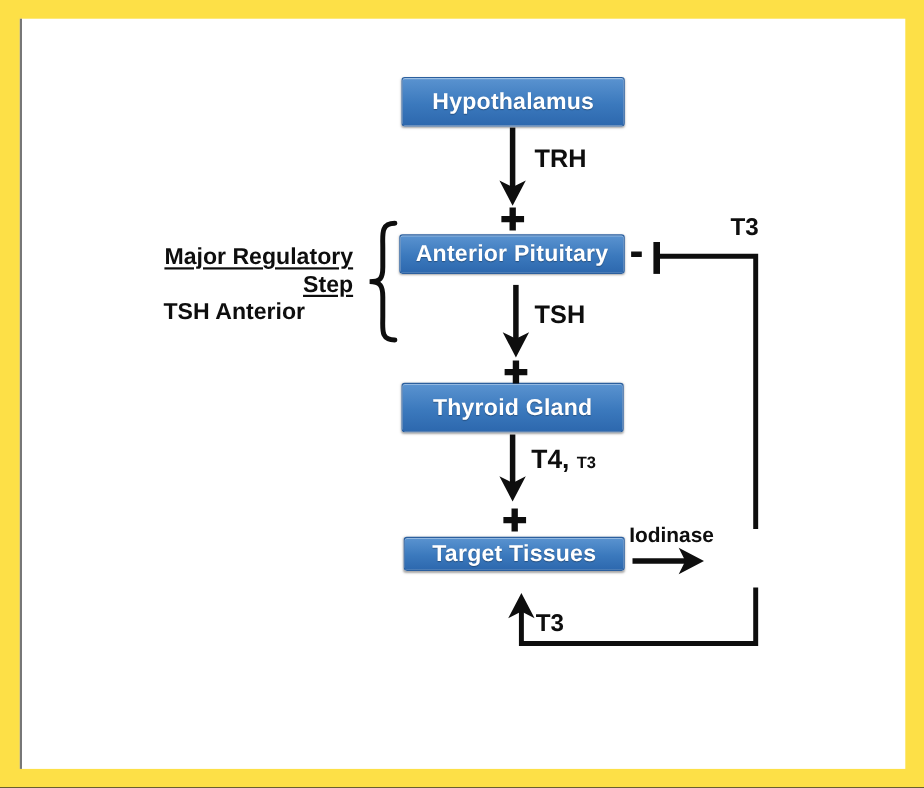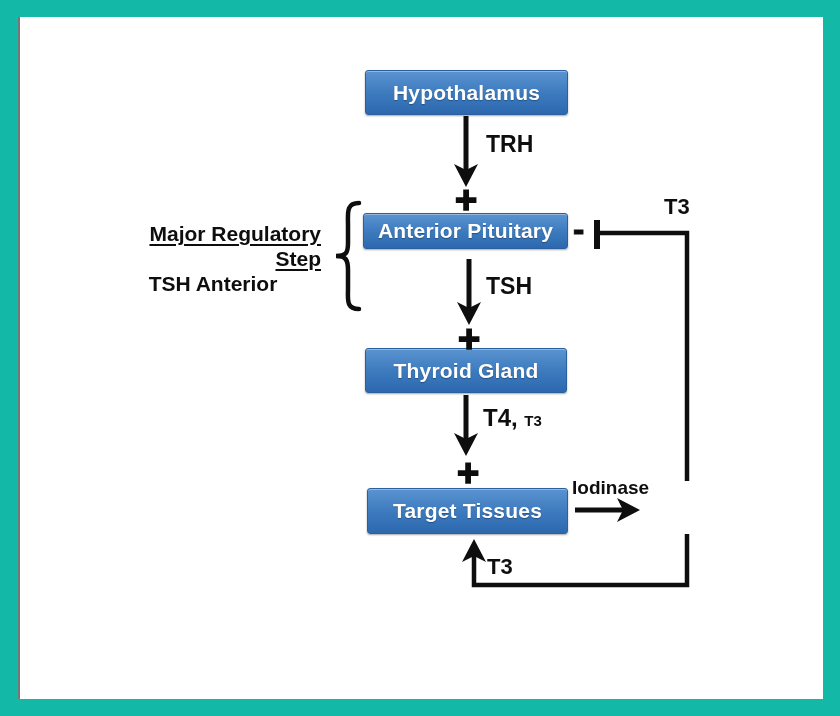--- a/index.html
+++ b/index.html
@@ -1,37 +1,37 @@
 <!DOCTYPE html>
 <html><head>
 <meta charset="utf-8">
 <style>
   html,body{margin:0;padding:0;background:#000;}
   .stage{
-    position:relative;width:840px;height:716px;background:#14b8a6;overflow:hidden;
+    position:relative;width:840px;height:716px;background:#fde047;overflow:hidden;
     font-family:"Liberation Sans",sans-serif;
   }
   .canvas{
     position:absolute;left:18px;top:17px;width:805px;height:682px;background:#fff;
     border-left:2px solid #777;box-sizing:border-box;
   }
   svg.overlay{position:absolute;left:0;top:0;width:840px;height:716px;pointer-events:none;}
   .node{
     position:absolute;display:flex;align-items:center;justify-content:center;
     color:#fff;font-weight:bold;font-size:21px;letter-spacing:0.2px;
     background:linear-gradient(180deg,#5a93d0 0%,#3b79bd 55%,#2d68ae 100%);
     border:1px solid #2b5f9e;border-radius:3px;
     box-shadow:0 1px 2px rgba(0,0,0,0.35), inset 0 1px 0 rgba(255,255,255,0.35);
     text-shadow:0 1px 1px rgba(0,0,0,0.3);
     box-sizing:border-box;
   }
   .node-hypothalamus{left:365px;top:70px;width:203px;height:45px;}
   .node-anterior{left:363px;top:213px;width:205px;height:36px;}
   .node-thyroid{left:365px;top:348px;width:202px;height:45px;}
-  .node-target{left:367px;top:488px;width:201px;height:46px;}
+  .node-target{left:367px;top:488px;width:201px;height:31px;}
   .lbl{position:absolute;color:#0e0e0e;font-weight:bold;white-space:nowrap;}
   .lbl-trh{left:486px;top:131px;font-size:23px;}
   .lbl-tsh{left:486px;top:273px;font-size:23px;}
   .lbl-t4t3{left:483px;top:404px;font-size:24px;}
   .lbl-t4t3 .sub{font-size:15px;}
   .lbl-t3top{left:664px;top:194px;font-size:22px;}
   .lbl-t3bottom{left:487px;top:554px;font-size:22px;}
   .lbl-iodinase{left:572px;top:477px;font-size:19px;}
   .lbl-products{left:650px;top:494px;font-size:24px;}
   .lbl-products .sub{font-size:16px;}

